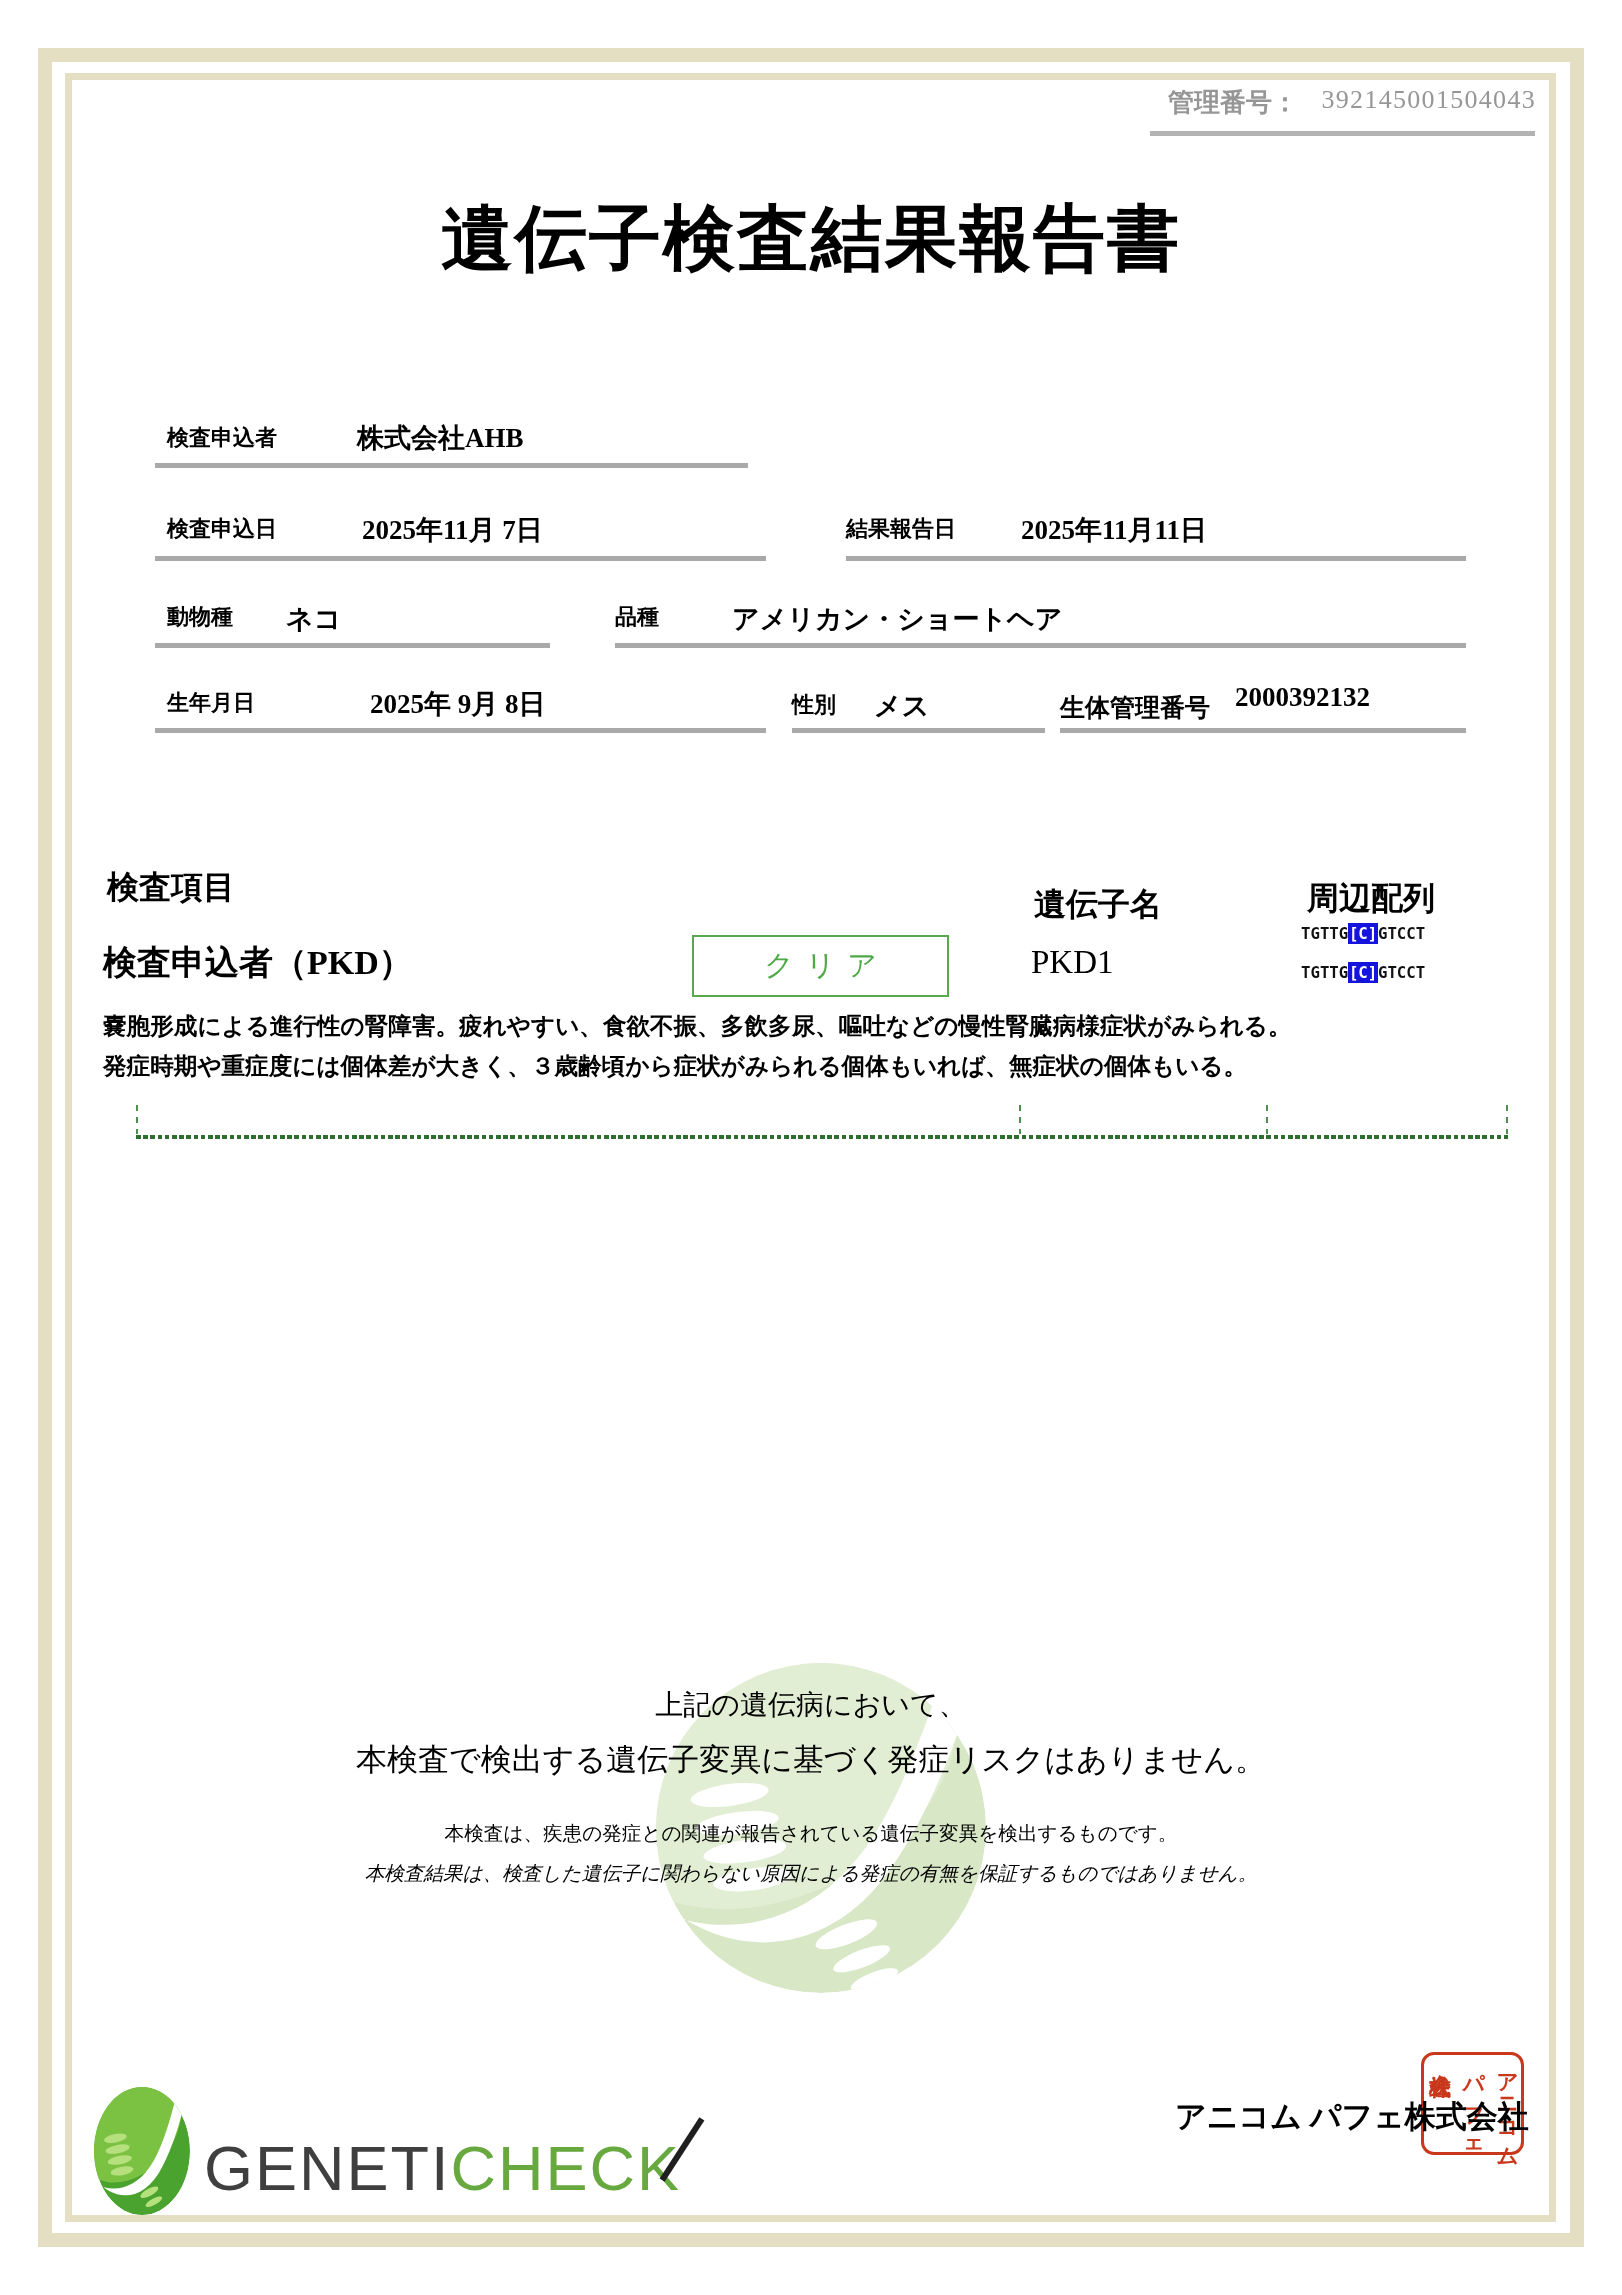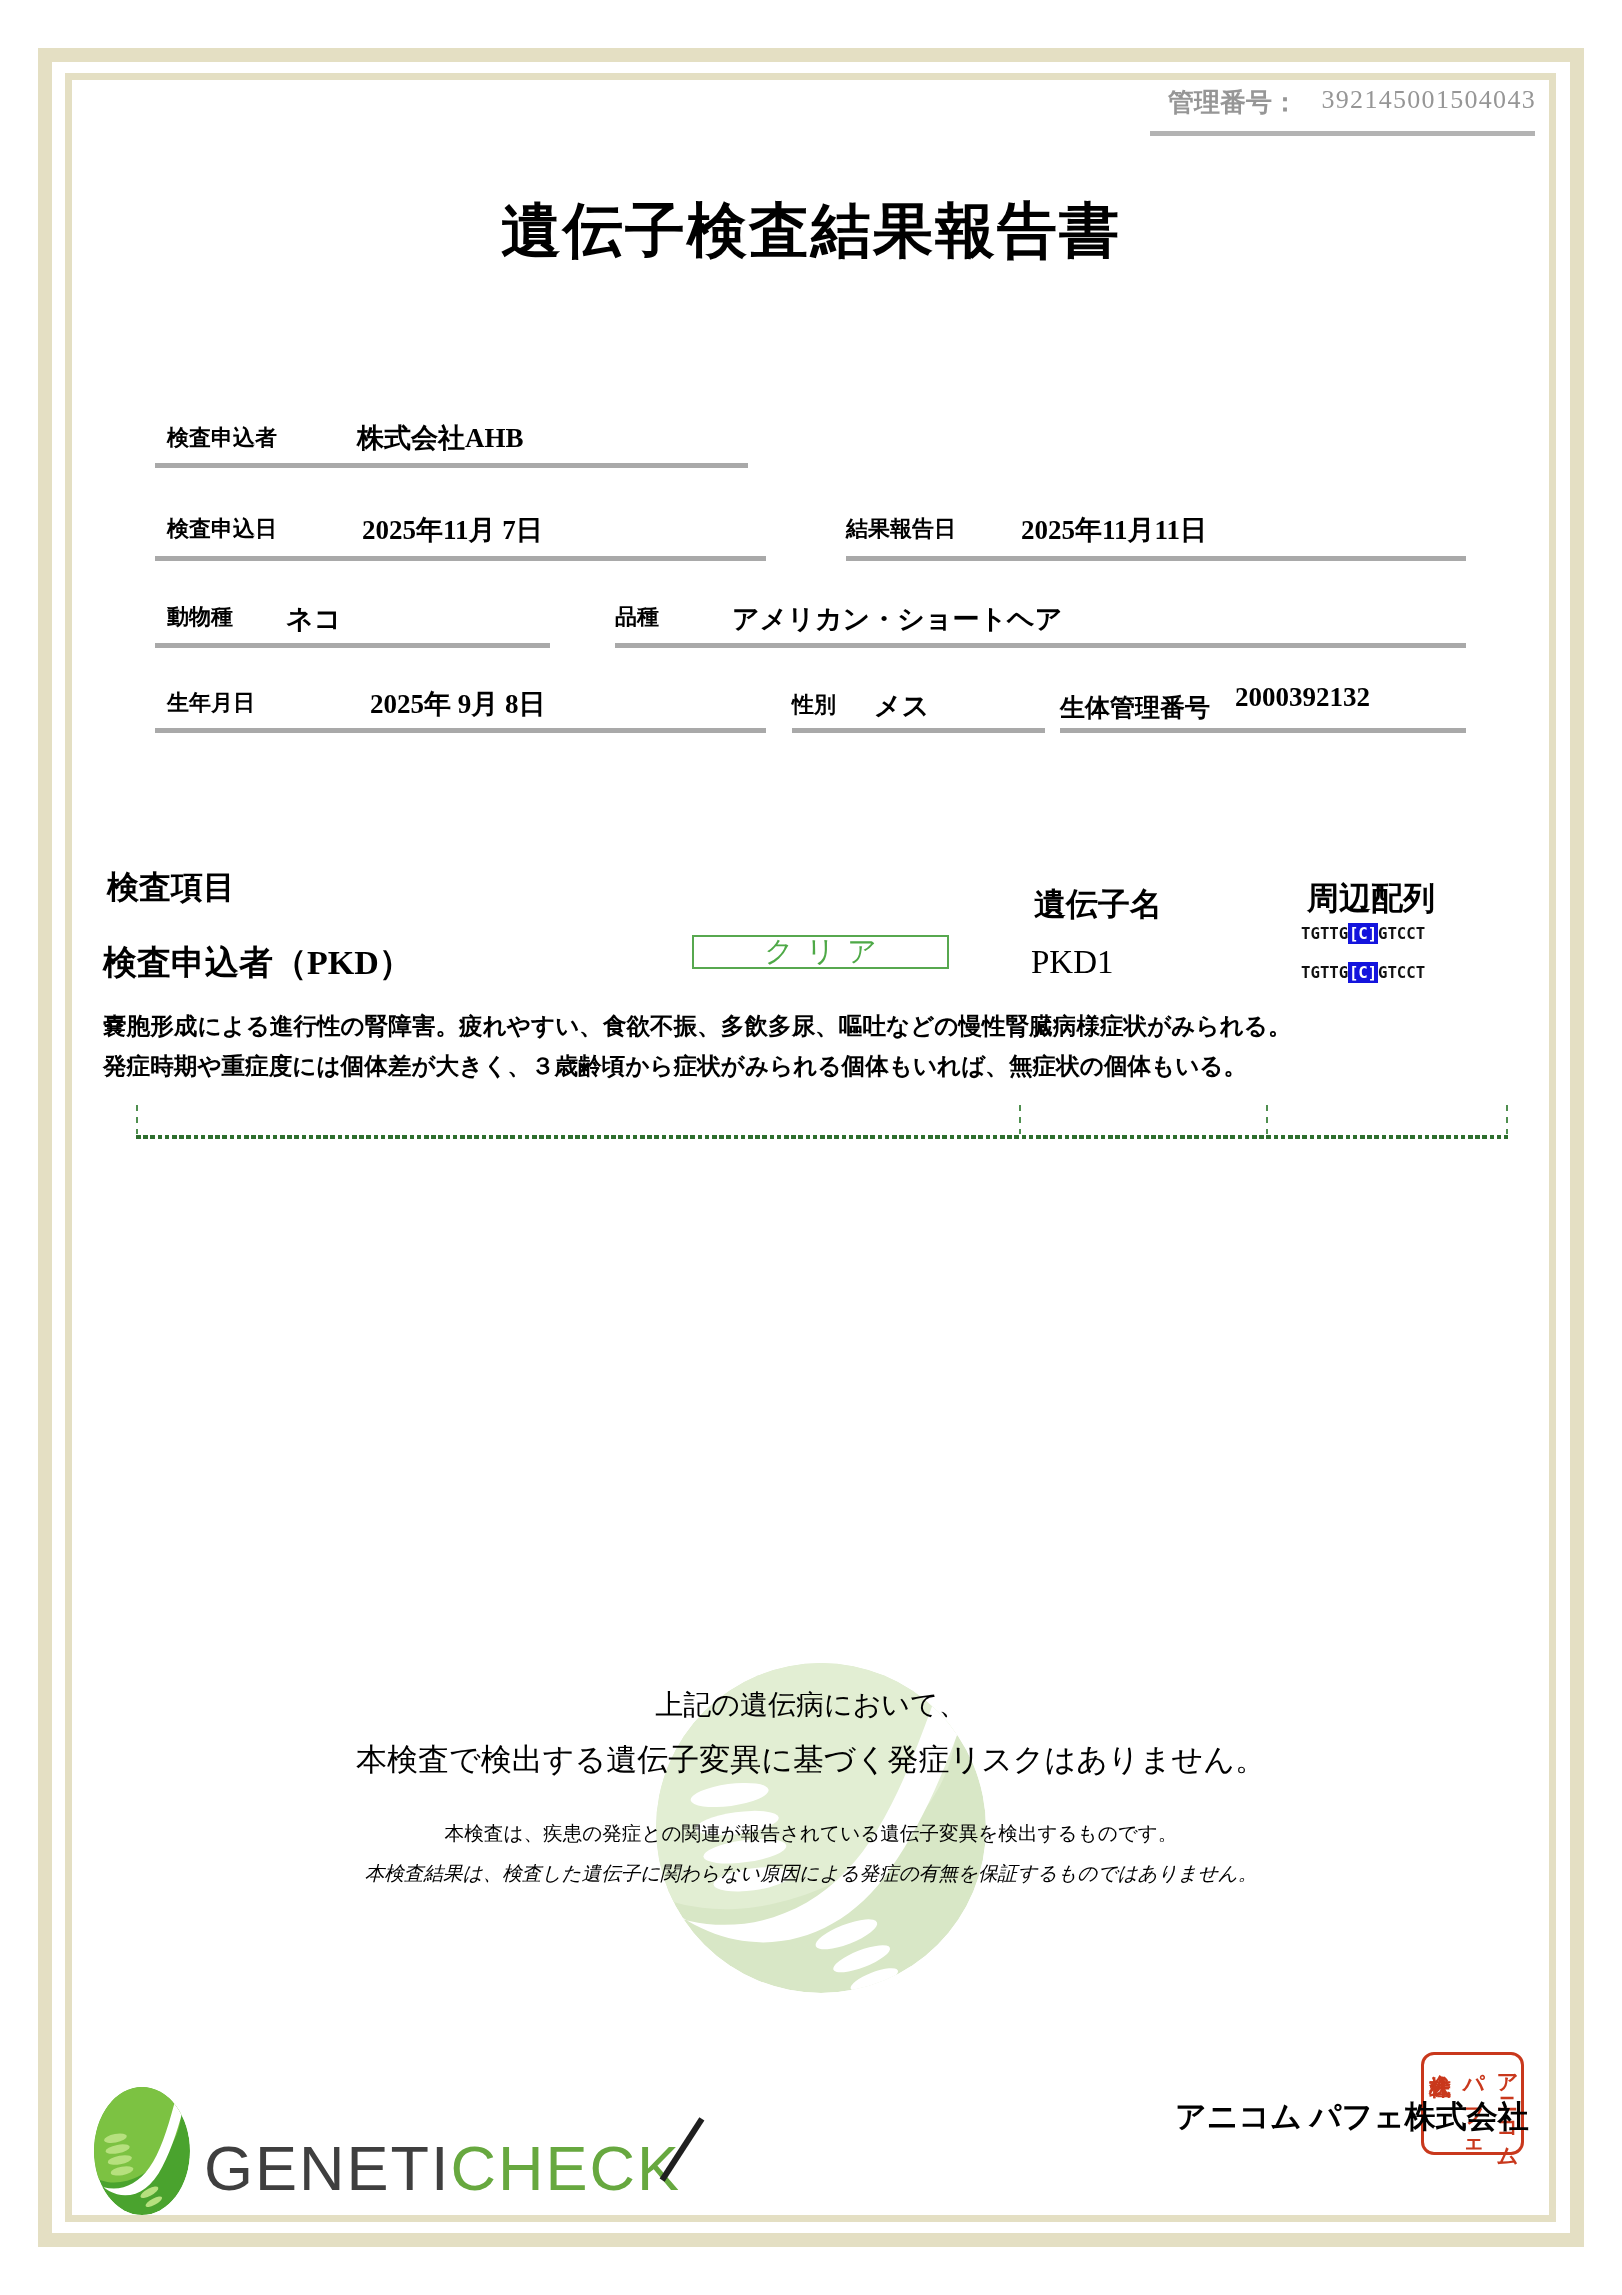--- a/index.html
+++ b/index.html
@@ -14,21 +14,21 @@
   .frame-inner{position:absolute;left:65px;top:73px;width:1491px;height:2149px;
     border:7.2px solid #e4dfc3;box-sizing:border-box;}
   .content{position:absolute;inset:0;z-index:1;}
   .watermark{position:absolute;left:656px;top:1663px;width:330px;height:330px;z-index:0;}
   
   .ctrl{left:1150px;top:85px;width:386px;display:flex;justify-content:flex-end;gap:23.6px;
     font-size:26px;color:#969696;font-weight:bold;}
   .ctrl-num{letter-spacing:1.3px;font-weight:normal;}
   .ctrl-line{left:1150px;top:131px;width:385px;height:4.6px;background:#b3b3b3;}
   
-  .title{left:0;top:191px;width:100%;text-align:center;font-size:60px;font-weight:bold;
+  .title{left:0;top:191px;width:100%;text-align:center;font-size:72px;font-weight:bold;
     color:#000;letter-spacing:2px;}
   
   .lbl{font-size:22px;font-weight:bold;color:#000;}
   .val{font-size:27px;font-weight:bold;color:#000;}
   .uline{height:4.6px;background:#a9a9a9;}
   .f-applicant-l{left:167px;top:423px;}
   .f-applicant-v{left:357px;top:420px;}
   .u-r1{left:155px;top:463px;width:593px;}
   .f-appdate-l{left:167px;top:514px;}
   .f-appdate-v{left:362px;top:512px;}
@@ -50,21 +50,21 @@
   .u-r4b{left:792px;top:728px;width:253px;}
   .f-animalid-l{left:1060px;top:691px;font-size:25px;}
   .f-animalid-v{left:1235px;top:682px;}
   .u-r4c{left:1060px;top:728px;width:406px;}
   
   .ghead{font-size:32px;font-weight:bold;color:#000000;}
   .h-item{left:107px;top:866px;}
   .h-gene{left:1034px;top:883px;}
   .h-seq{left:1307px;top:877px;}
   .r-item{left:103px;top:940px;font-size:34px;font-weight:bold;color:#000;}
-  .r-box{left:692px;top:935px;width:257px;height:34px;border:2.6px solid #57a84f;
+  .r-box{left:692px;top:935px;width:257px;height:62px;border:2.6px solid #57a84f;
     box-sizing:border-box;display:flex;align-items:center;justify-content:center;}
   .r-box-text{font-size:29px;color:#4ea947;letter-spacing:11.8px;padding-left:11.8px;}
   .r-gene{left:1031px;top:944px;font-size:33px;color:#000;}
   .seq{font-family:"DejaVu Sans Mono", monospace;font-size:15.7px;font-weight:bold;color:#111;
     letter-spacing:0px;}
   .seq-1{left:1301px;top:924px;}
   .seq-2{left:1301px;top:963px;}
   .seq-var{background:#1414dd;color:#ffffff;padding:0.7px 0.7px;}
   
   .desc{font-size:23.6px;font-weight:bold;color:#000;}

